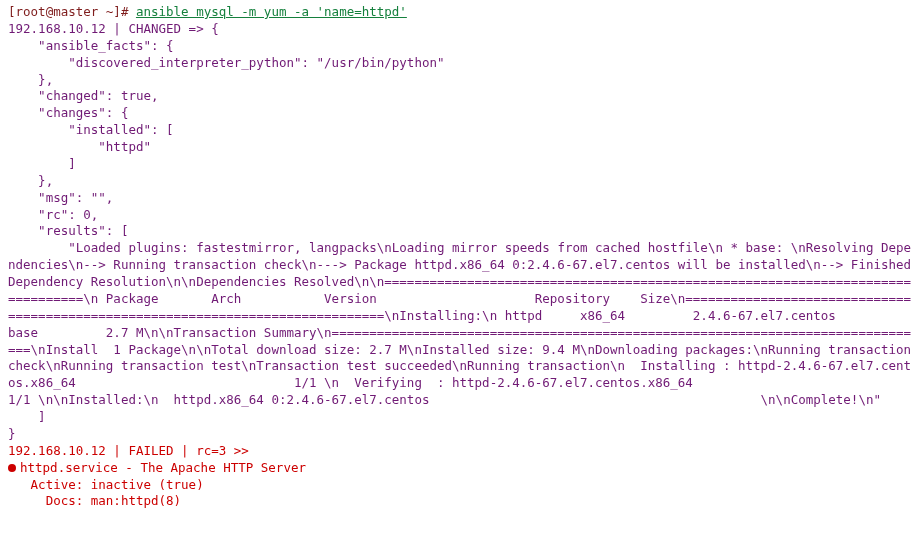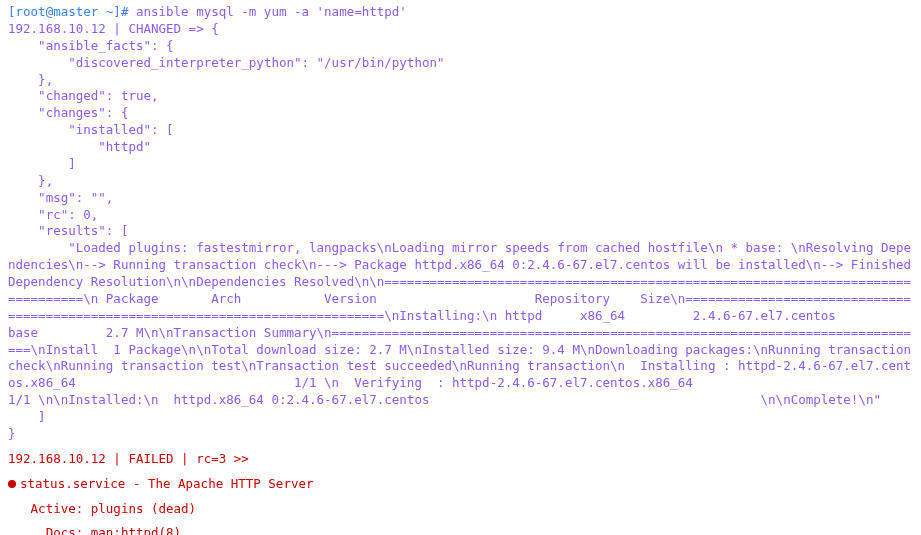--- a/index.html
+++ b/index.html
@@ -7,24 +7,24 @@
     padding: 4px 8px;
     background: #ffffff;
     font-family: "DejaVu Sans Mono", "Courier New", monospace;
     font-size: 12.5px;
     line-height: 1.35;
     width: 921px;
     box-sizing: border-box;
     position: relative;
   }
   .line { white-space: pre-wrap; word-break: break-all; }
-  .prompt { color: #3b82f6; }
-  .cmd { color: #8b5cf6; }
-  .yellow { color: #8b5cf6; }
-  .red { color: #cc0000; margin-top: 8px; }
+  .prompt { color: #7f1d1d; }
+  .cmd { color: #15803d; text-decoration: underline; }
+  .yellow { color: #701a75; }
+  .red { color: #cc0000; }
   .bullet {
     display: inline-block;
     width: 8px; height: 8px;
     background: #cc0000;
     border-radius: 50%;
     vertical-align: middle;
     margin-right: 4px;
   }
 </style>
 </head>
@@ -46,17 +46,17 @@
 <div class="line yellow">    },</div>
 <div class="line yellow">    "msg": "",</div>
 <div class="line yellow">    "rc": 0,</div>
 <div class="line yellow">    "results": [</div>
 <div class="line yellow">        "Loaded plugins: fastestmirror, langpacks\nLoading mirror speeds from cached hostfile\n * base: \nResolving Dependencies\n--&gt; Running transaction check\n---&gt; Package httpd.x86_64 0:2.4.6-67.el7.centos will be installed\n--&gt; Finished Dependency Resolution\n\nDependencies Resolved\n\n================================================================================\n Package       Arch           Version                     Repository    Size\n================================================================================\nInstalling:\n httpd     x86_64         2.4.6-67.el7.centos            base         2.7 M\n\nTransaction Summary\n================================================================================\nInstall  1 Package\n\nTotal download size: 2.7 M\nInstalled size: 9.4 M\nDownloading packages:\nRunning transaction check\nRunning transaction test\nTransaction test succeeded\nRunning transaction\n  Installing : httpd-2.4.6-67.el7.centos.x86_64                             1/1 \n  Verifying  : httpd-2.4.6-67.el7.centos.x86_64                             1/1 \n\nInstalled:\n  httpd.x86_64 0:2.4.6-67.el7.centos                                            \n\nComplete!\n"</div>
 <div class="line yellow">    ]</div>
 <div class="line yellow">}</div>
 
 
 <div class="line red">192.168.10.12 | FAILED | rc=3 &gt;&gt;</div>
-<div class="line red"><span class="bullet"></span><span>status.service - The Apache HTTP Server</span></div>
-<div class="line red">   Active: plugins (dead)</div>
+<div class="line red"><span class="bullet"></span><span>httpd.service - The Apache HTTP Server</span></div>
+<div class="line red">   Active: inactive (true)</div>
 <div class="line red">     Docs: man:httpd(8)</div>
 
 </div>
 
 </body></html>

